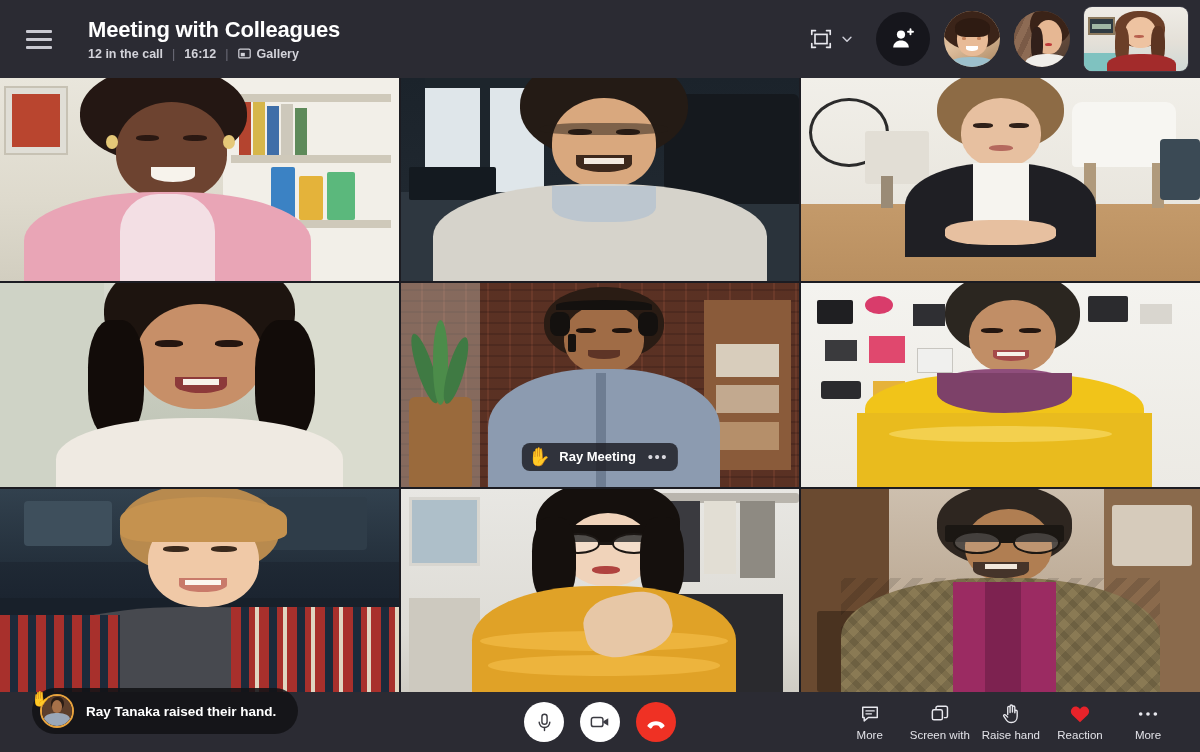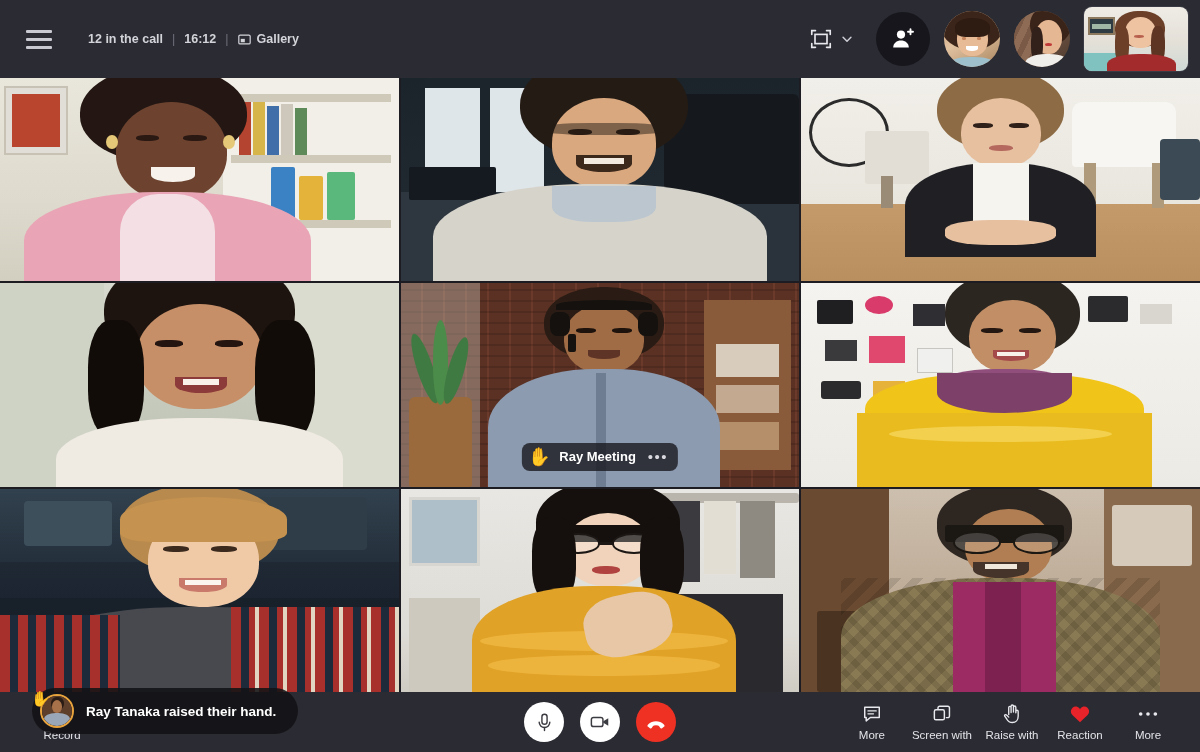--- a/index.html
+++ b/index.html
@@ -318,20 +318,21 @@
 
   <div id="header">
 
     <div class="hamburger">
       <span></span>
       <span></span>
       <span></span>
     </div>
 
     <div class="title-block">
+      <div class="meeting-title">Meeting with Colleagues</div>
       <div class="meta-row">
         <span>12 in the call</span>
         <span class="meta-sep">|</span>
         <span>16:12</span>
         <span class="meta-sep">|</span>
         <span class="meta-gallery">
           <svg width="13" height="13" viewBox="0 0 16 16">
             <rect x="1" y="2.5" width="14" height="11" rx="1.6" fill="none" stroke="#d3d3da" stroke-width="1.5"></rect>
             <rect x="3.4" y="7.2" width="5" height="4.2" fill="#d3d3da"></rect>
           </svg>
@@ -643,31 +644,20 @@
           <div class="torso" style="left:8%;top:58%;width:84%;height:46%;background:#9aa7b8"></div>
         </div>
       </div>
       <span class="badge">✋</span>
     </div>
     <div class="toast-text">Ray Tanaka raised their hand.</div>
   </div>
 
   <div id="bottombar">
 
-    <div class="bar-left">
-      <div class="labeled-btn record-btn">
-        <span class="ico">
-          <svg width="22" height="22" viewBox="0 0 22 22">
-            <circle cx="11" cy="11" r="9" fill="none" stroke="#ffffff" stroke-width="1.6"></circle>
-            <circle cx="11" cy="11" r="4.6" fill="#ffffff"></circle>
-          </svg>
-        </span>
-        <span class="lbl">Record</span>
-      </div>
-    </div>
 
     <div class="bar-center">
 
       <div class="round-btn light">
         <svg width="21" height="21" viewBox="0 0 22 22">
           <rect x="8.3" y="2.4" width="5.4" height="10.4" rx="2.7" fill="none" stroke="#3b3b42" stroke-width="1.5"></rect>
           <path d="M5.4 10.6a5.6 5.6 0 0 0 11.2 0" fill="none" stroke="#3b3b42" stroke-width="1.5" stroke-linecap="round"></path>
           <path d="M11 16.3V19.4" stroke="#3b3b42" stroke-width="1.5" stroke-linecap="round"></path>
         </svg>
       </div>
@@ -708,21 +698,21 @@
         </span>
         <span class="lbl">Screen with</span>
       </div>
 
       <div class="labeled-btn">
         <span class="ico">
           <svg width="20" height="21" viewBox="0 0 22 23">
             <path d="M7.4 12.6V4.9a1.3 1.3 0 0 1 2.6 0v5.6m0-.6V3.5a1.3 1.3 0 0 1 2.6 0v6.4m0-.3V4.6a1.3 1.3 0 0 1 2.6 0v6.1m0-1.5a1.3 1.3 0 0 1 2.6 0v5.2c0 4-2.6 7-6.4 7-3.3 0-5-1.6-6.1-3.6L3 14.4c-.6-1.1 1-2.3 2-1.3l2.4 2.4" fill="none" stroke="#e8e8ee" stroke-width="1.5" stroke-linecap="round" stroke-linejoin="round"></path>
           </svg>
         </span>
-        <span class="lbl">Raise with</span>
+        <span class="lbl">Raise hand</span>
       </div>
 
       <div class="labeled-btn">
         <span class="ico">
           <svg width="22" height="20" viewBox="0 0 24 22">
             <path d="M12 20.2 3.6 12c-2.3-2.3-2.2-5.9.2-8 2.3-2 5.6-1.5 7.5.8l.7.9.7-.9c1.9-2.3 5.2-2.8 7.5-.8 2.4 2.1 2.5 5.7.2 8z" fill="#e8232a"></path>
           </svg>
         </span>
         <span class="lbl">Reaction</span>
       </div>

